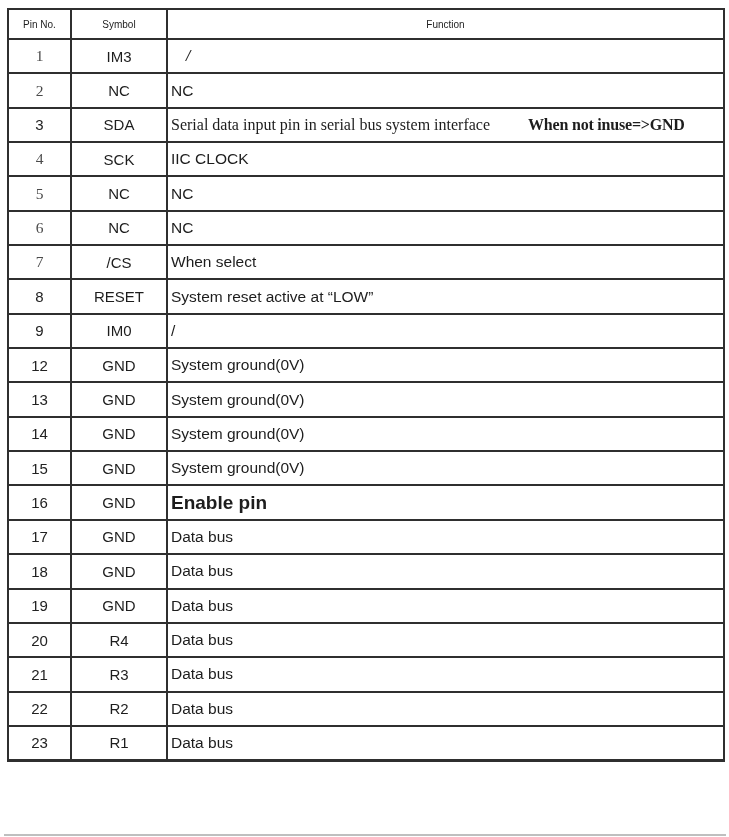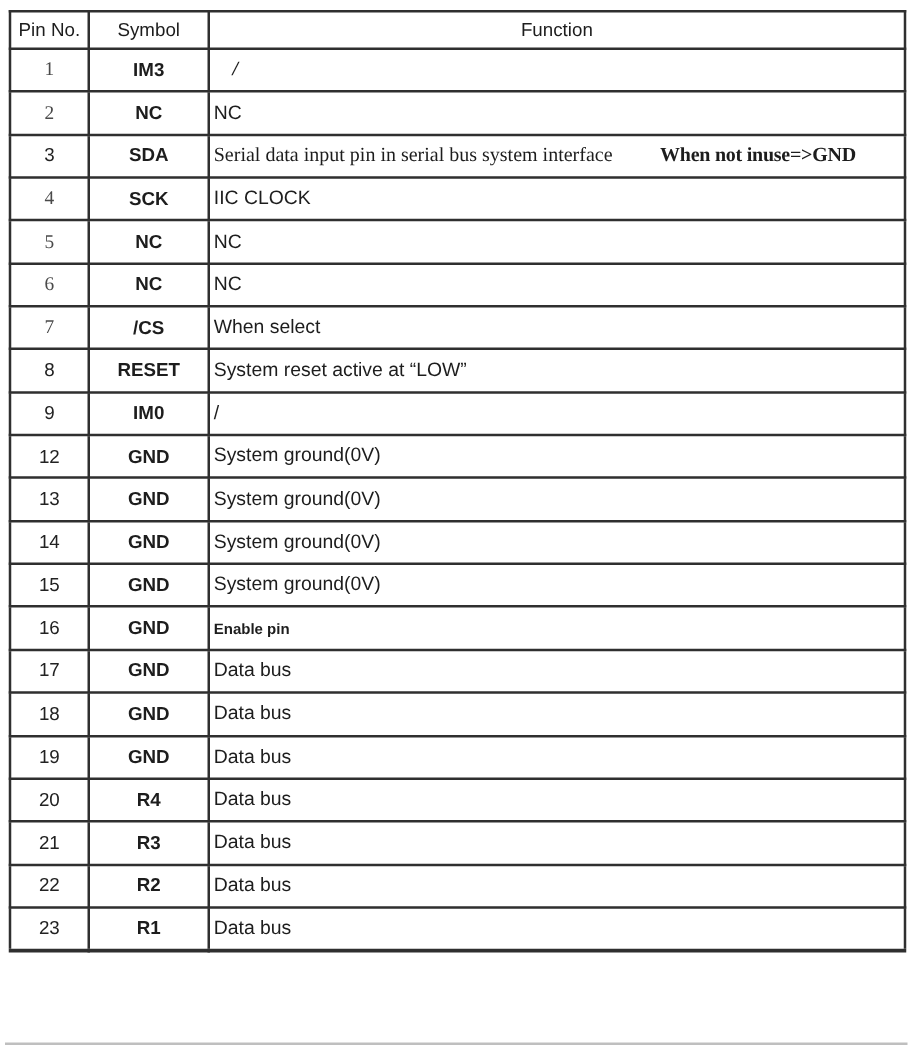--- a/index.html
+++ b/index.html
@@ -21,42 +21,42 @@
     border-bottom-width:3px;
   }
   th,td{
     border:2px solid var(--line);
     vertical-align:middle;
     overflow:hidden;white-space:nowrap;
   }
   thead tr{height:30px;}
   tbody tr{height:34.35px;}
   th{
-    font-weight:normal;font-size:15px;text-align:center;padding:0;
+    font-weight:normal;font-size:10px;text-align:center;padding:0;
   }
   td.c-pin{
     text-align:center;font-size:15px;color:#222;
   }
   td.c-pin.pin-serif{
     font-family:"Liberation Serif","DejaVu Serif",serif;
     font-size:15.5px;color:#4a4a4a;
   }
   td.c-sym{
-    text-align:center;font-size:15px;color:#1d1d1d;font-weight:bold;
+    text-align:center;font-size:15px;color:#1d1d1d;
   }
   td.c-fn{
     text-align:left;font-size:15.5px;padding:0 2px 0 3px;color:#1d1d1d;
   }
   td.c-fn.fn-serif{
     font-family:"Liberation Serif","DejaVu Serif",serif;
     font-size:16px;
   }
   td.c-fn.fn-serif b{font-weight:700;letter-spacing:-0.2px;margin-left:34px;}
   td.c-fn.fn-bold-small{
-    font-weight:700;font-size:12px;border-radius:15px;
+    font-weight:700;font-size:19px;border-radius:15px;
   }
   td.c-fn.fn-slash-indent{
     padding-left:18px;
     font-family:"Liberation Serif","DejaVu Serif",serif;
     font-weight:700;font-style:italic;font-size:16px;
   }
   .cutoff-line{
     position:absolute;left:4px;top:834px;width:722px;height:2px;
     background:#bfbfbf;
   }

